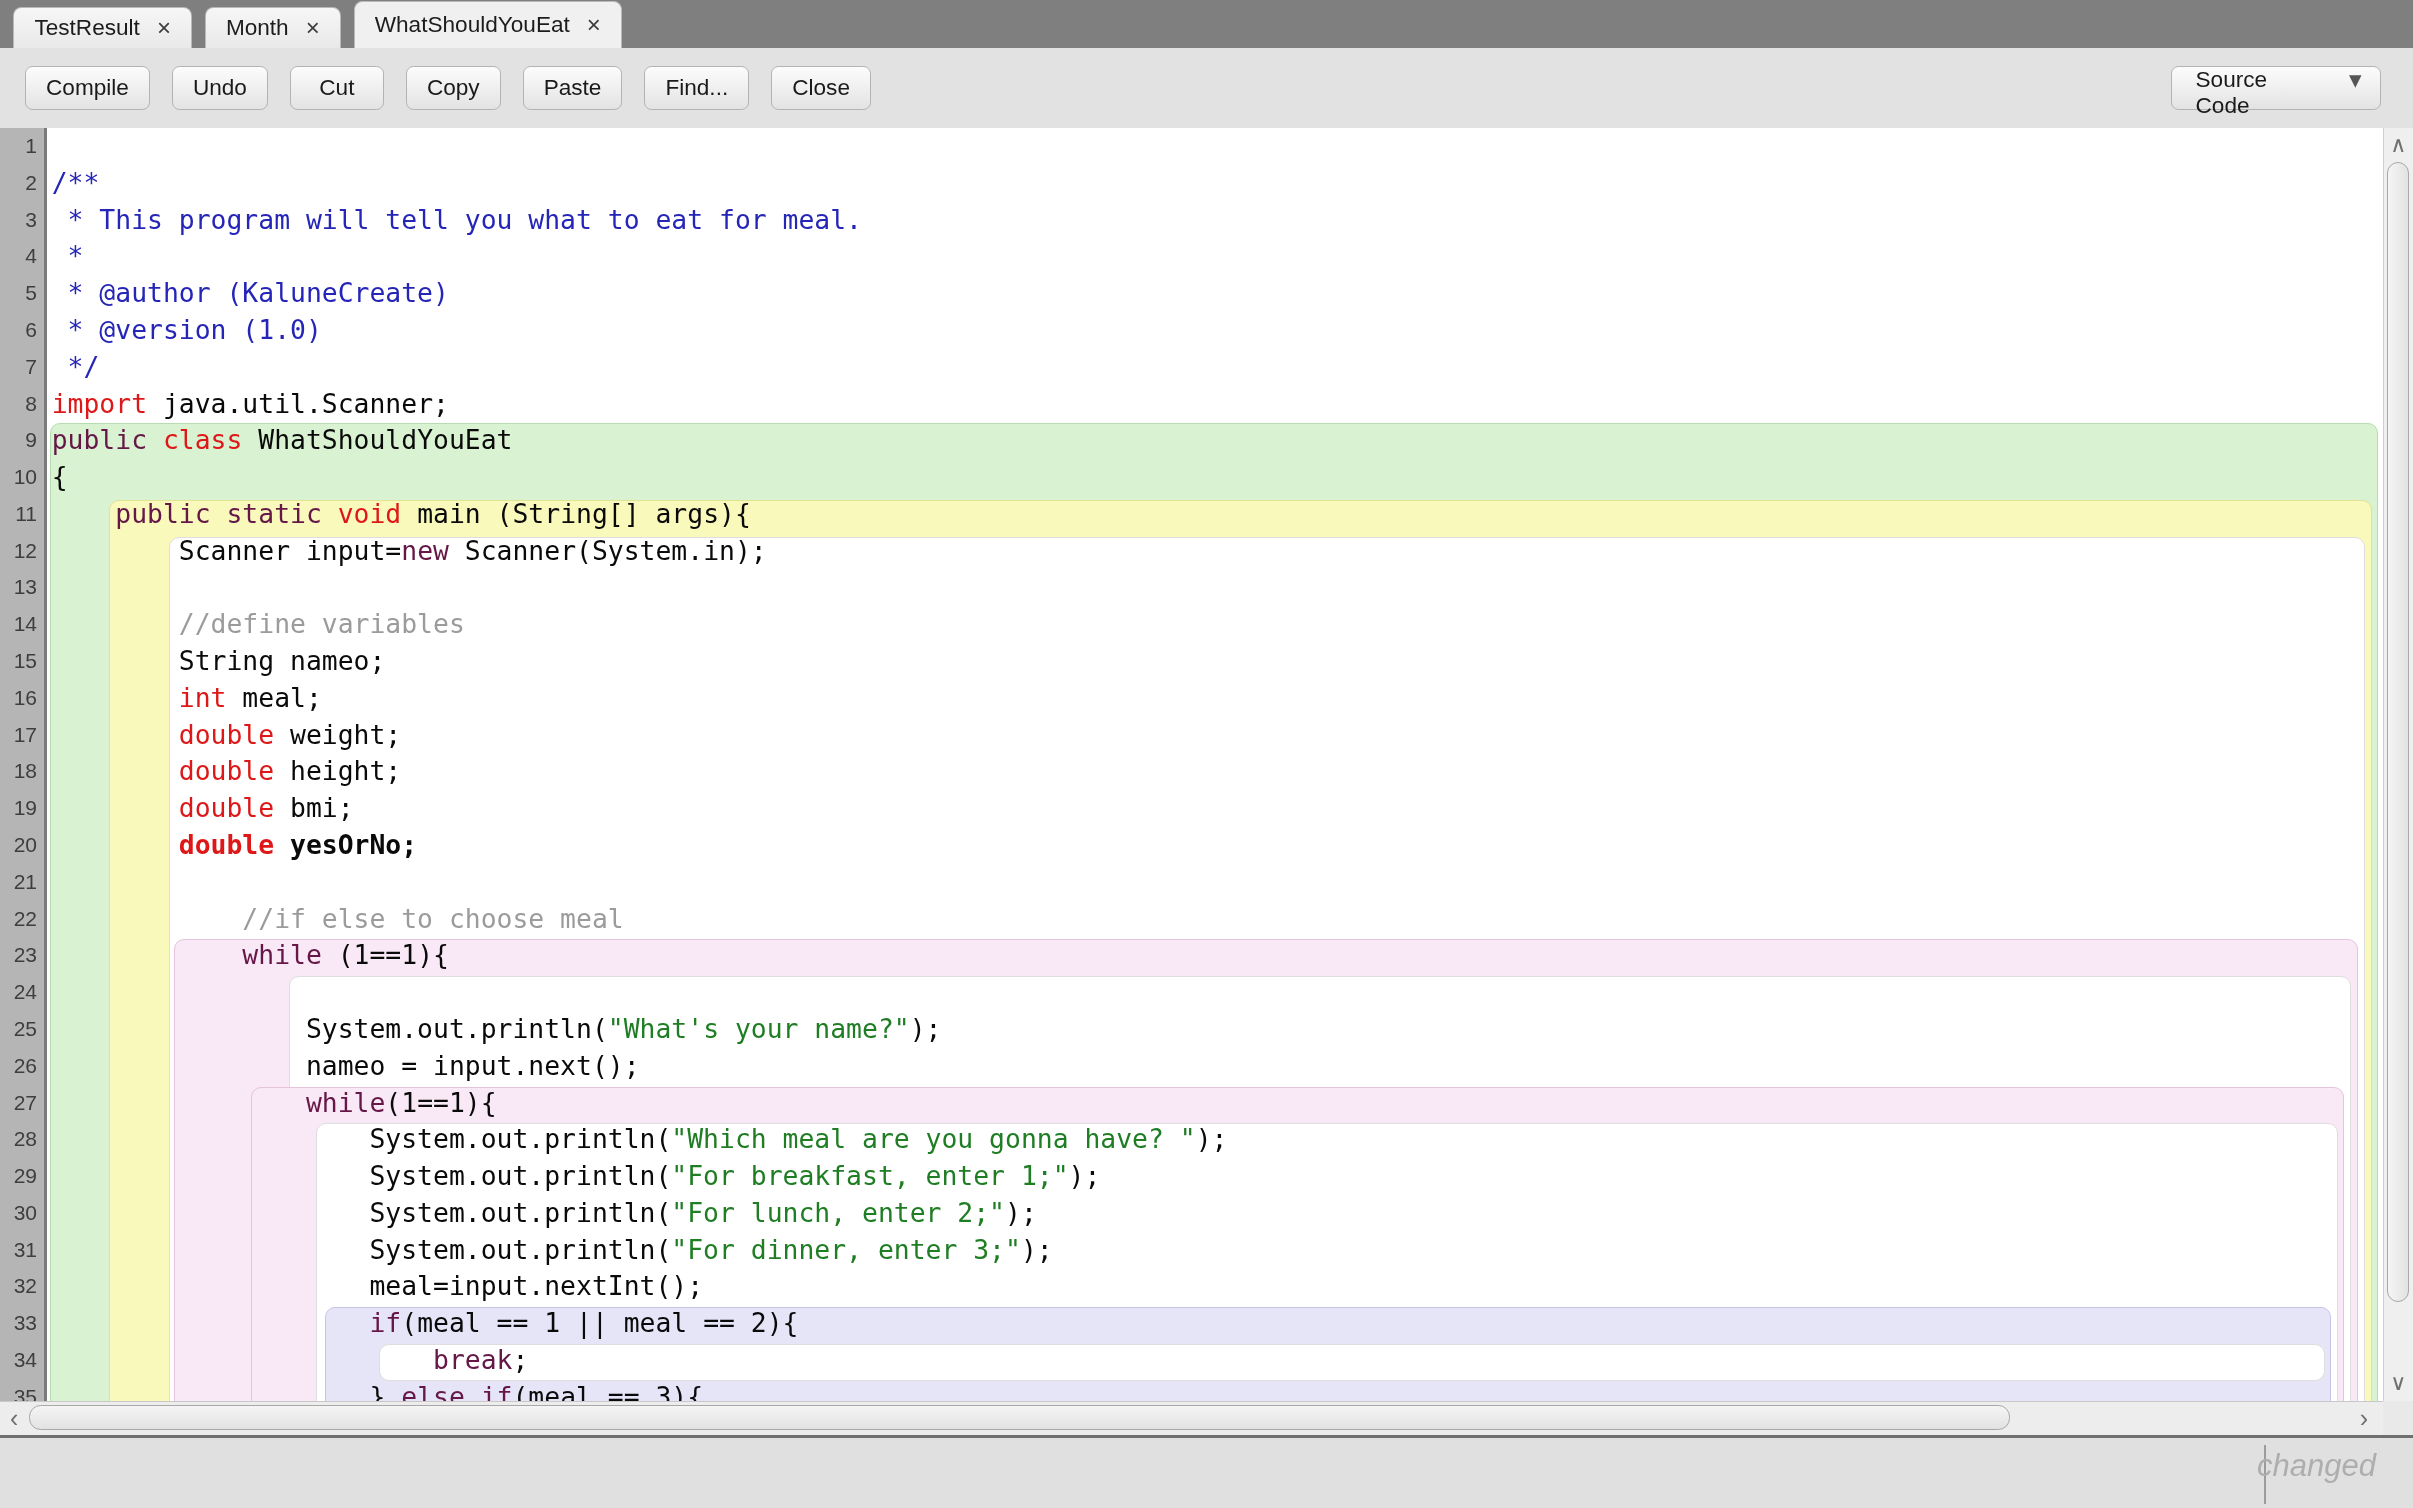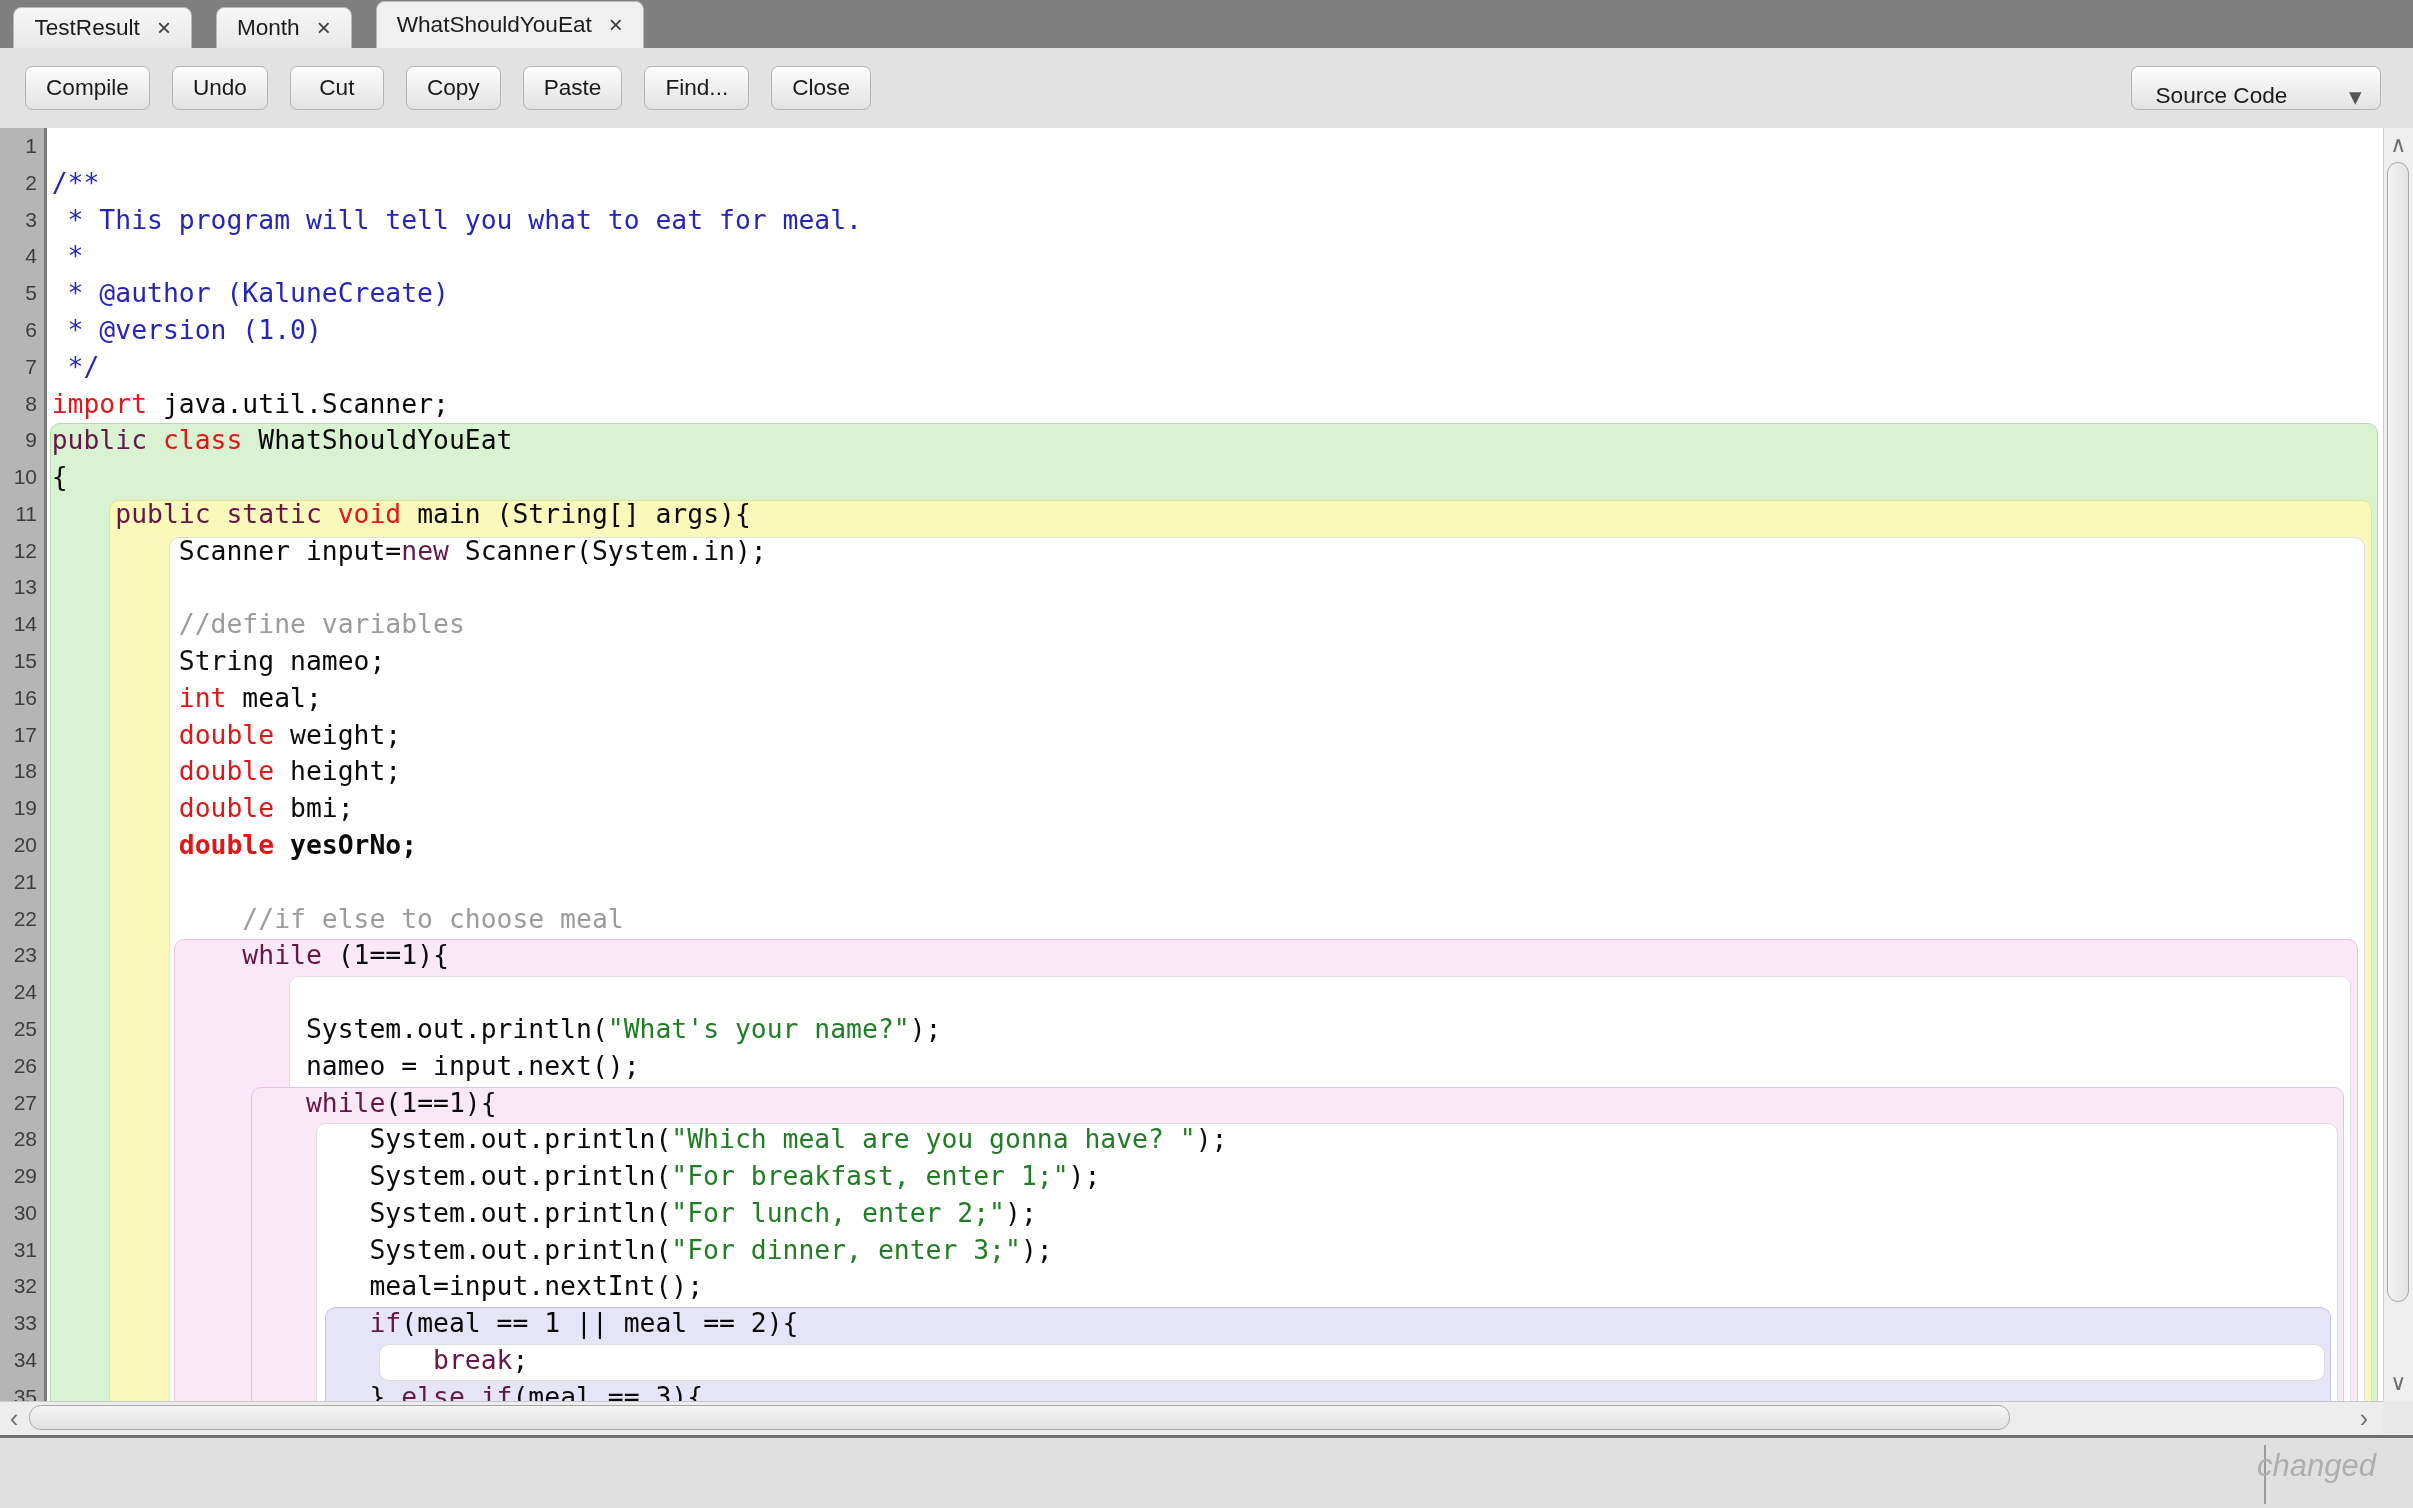--- a/index.html
+++ b/index.html
@@ -2,34 +2,34 @@
 <html style="--pl: #0a0a0a; --kw: #651747; --kw2: #de1818; --str: #1f7d23; --jdoc: #2525b8; --com: #9b9b9b; --green-bg: #d9f2d1; --green-br: #b4dcae; --yellow-bg: #f9f9bc; --yellow-br: #e2e293; --pink-bg: #f9e8f5; --pink-br: #e5c4dc; --lav-bg: #e6e5f7; --lav-br: #c5c4e6;font-size:13.4px"><head>
 <meta charset="utf-8">
 <style>
   * { margin:0; padding:0; box-sizing:border-box; }
   html,body { width:2413px; height:1508px; }
   body { font-family:"Liberation Sans", sans-serif; background:#e0e0e0; }
   .screen { position:relative; width:2413px; height:1508px; overflow:hidden; background:#e0e0e0; }
 
   
   .tabbar { position:absolute; left:0; top:0; width:2413px; height:48px; background:#7f7f7f;
-            display:flex; align-items:flex-end; padding-left:13.4px; gap:24px; z-index:10; }
+            display:flex; align-items:flex-end; padding-left:13.4px; gap:13px; z-index:10; }
   .tab { height:41px; display:flex; align-items:center; gap:17px; padding:0 20px;
          background:linear-gradient(#f6f6f6,#e9e9e9); border:1.7px solid #b9b9b9; border-bottom:none;
          border-radius:8.4px 8.4px 0 0; font-size:22.6px; color:#1c1c1c; cursor:default; }
   .tab.active { height:47px; background:#f0f0f0; position:relative; z-index:12; }
   .tab-close { font-size:24px; color:#3c3c3c; line-height:1; }
 
   
   .toolbar { position:absolute; left:0; top:48px; width:2413px; height:80px; background:#e2e2e2;
              display:flex; align-items:center; padding:0 32px 0 25px; gap:22px; z-index:9; }
   .tb-btn { height:44px; min-width:94px; padding:0 20px; display:inline-flex; align-items:center; justify-content:center;
             background:linear-gradient(#fcfcfc,#e3e3e3); border:1.7px solid #b3b3b3; border-radius:7.5px;
             font-size:22.6px; color:#1a1a1a; }
-  .dropdown { margin-left:auto; width:250px; height:44px; display:flex; align-items:flex-end; justify-content:space-between;
+  .dropdown { margin-left:auto; width:210px; height:44px; display:flex; align-items:flex-start; justify-content:space-between;
               padding:0 18.4px 0 23.5px; background:linear-gradient(#fcfcfc,#e3e3e3); border:1.7px solid #b3b3b3;
               border-radius:7.5px; font-size:22.6px; color:#1a1a1a;gap:36px; }
   .caret { font-size:25px; color:#555; line-height:1; }
 
   
   .editor { position:absolute; left:0; top:127px; width:2383px; height:1274px; background:#ffffff; overflow:hidden; }
   .gutter { position:absolute; left:0; top:0; width:47px; height:1274px; background:#b5b5b5;
             border-right:3.4px solid #7a7a7a; z-index:6; }
   .line-num { position:absolute; left:0; width:37px; height:37px; line-height:37px;
               text-align:right; font-size:21px; color:#3e3e3e; }

